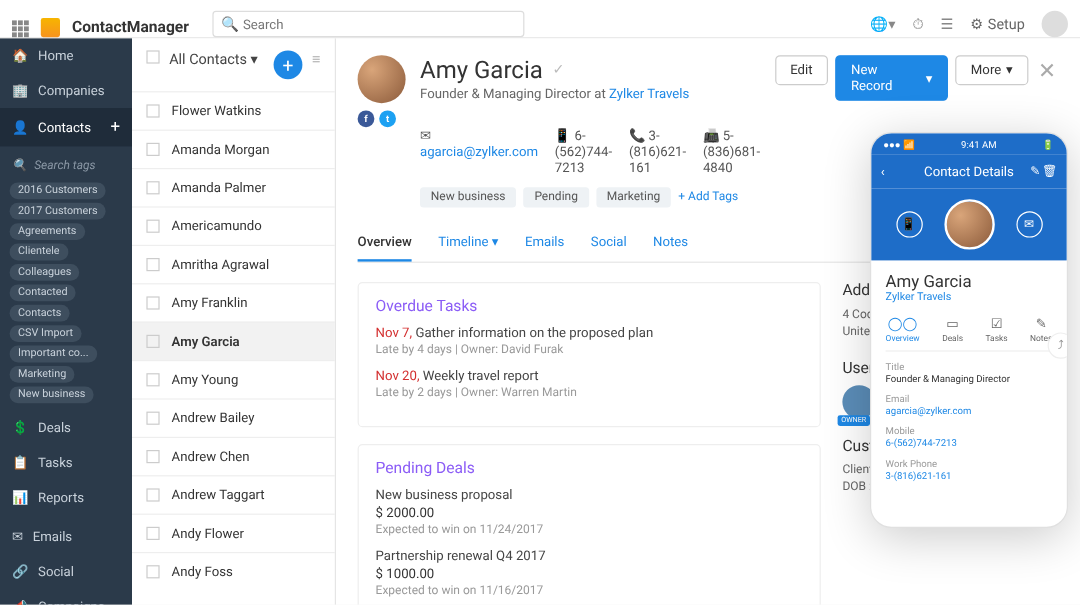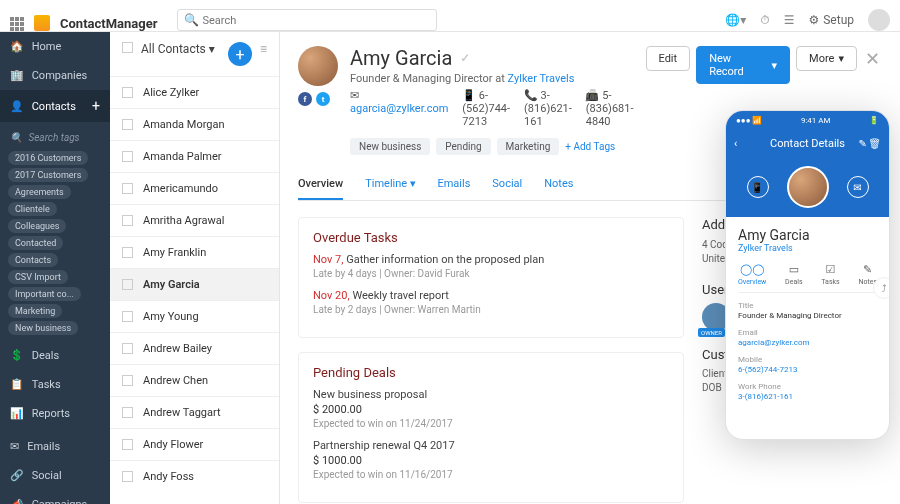--- a/index.html
+++ b/index.html
@@ -31,40 +31,40 @@
 .list-item{display:flex;align-items:center;gap:10px;padding:9px 12px;border-top:1px solid #eee;font-size:11px;cursor:pointer}
 .list-item.selected{background:#f2f2f2;font-weight:600}
 .chk{width:11px;height:11px;border:1px solid #ccc}
 .detail{flex:1;background:#fff;padding:14px 18px;overflow:hidden;position:relative}
 .detail-head{display:flex;gap:12px}
 .avatar-lg{width:40px;height:40px;border-radius:50%;background:radial-gradient(circle at 30% 30%,#d9a57a,#8b5a3a)}
 .name-row{display:flex;align-items:center;gap:8px}
 .name-row h1{font-size:20px;font-weight:400;color:#333}
 .role{font-size:11px;color:#666;margin-top:2px}
 .role a{color:#1e88e5}
-.info-row{display:flex;gap:14px;font-size:11px;color:#555;margin-top:4px}
+.info-row{display:flex;gap:14px;font-size:11px;color:#555;margin-top:22px}
 .info-row a{color:#1e88e5;text-decoration:none}
 .social-icons{display:flex;gap:4px;margin-top:6px}
 .social-icons span{width:14px;height:14px;border-radius:50%;display:flex;align-items:center;justify-content:center;font-size:8px;color:#fff;font-weight:700}
 .fb{background:#3b5998}.tw{background:#1da1f2}
 .head-actions{display:flex;gap:6px;align-items:flex-start;margin-left:auto}
 .btn{padding:5px 12px;border:1px solid #ccc;border-radius:4px;background:#fff;font-size:11px;cursor:pointer;display:flex;align-items:center;gap:4px}
 .btn.primary{background:#1e88e5;border-color:#1e88e5;color:#fff}
 .close-x{color:#aaa;font-size:18px;cursor:pointer;padding:2px}
 .tag-row{display:flex;gap:6px;margin:10px 0 0 52px;align-items:center;font-size:10px}
 .tag-chip{background:#eef2f5;padding:3px 9px;border-radius:3px;color:#555}
 .add-tags{color:#1e88e5;cursor:pointer}
 .tabs{display:flex;gap:22px;border-bottom:1px solid #e5e5e5;margin-top:14px;font-size:11px}
 .tab{padding:8px 0;cursor:pointer;color:#1e88e5}
 .tab.active{color:#333;border-bottom:2px solid #1e88e5;font-weight:500}
 .content{display:flex;gap:18px;margin-top:16px}
 .left-col{flex:1}
 .right-col{width:180px}
 .card{border:1px solid #eee;border-radius:4px;padding:12px 14px;margin-bottom:14px}
-.card h3{font-size:13px;font-weight:400;color:#7f1d1d;margin-bottom:8px}
+.card h3{font-size:13px;font-weight:400;color:#8b5cf6;margin-bottom:8px}
 .task-line{font-size:11px;color:#444;margin-bottom:2px}
 .task-line .dt{color:#d32f2f}
 .sub{font-size:10px;color:#999;margin-bottom:10px}
 .deal-amt{font-size:11px;color:#333;margin-bottom:2px}
 .side-card{margin-bottom:16px}
 .side-card h4{font-size:13px;font-weight:400;color:#333;margin-bottom:6px}
 .side-card .txt{font-size:10px;color:#666;line-height:1.4}
 .owner-badge{width:28px;height:28px;border-radius:50%;background:#5b8db8;position:relative}
 .owner-badge:after{content:"OWNER";position:absolute;bottom:-6px;left:-4px;font-size:6px;background:#1e88e5;color:#fff;padding:1px 3px;border-radius:2px}
 .cf-row{display:flex;font-size:10px;color:#666;margin-bottom:3px}
@@ -155,21 +155,21 @@
 
   <div class="contact-list">
     <div class="list-head">
       <span class="chk"></span>
       <span class="title"><span>All Contacts</span> ▾</span>
       <div class="add-btn">+</div>
       <span style="color:#aaa">≡</span>
     </div>
     <div class="list-item">
         <span class="chk"></span>
-        <span>Alice Zylker</span>
+        <span>Flower Watkins</span>
       </div>
     <div class="list-item">
         <span class="chk"></span>
         <span>Amanda Morgan</span>
       </div>
     <div class="list-item">
         <span class="chk"></span>
         <span>Amanda Palmer</span>
       </div>
     <div class="list-item">

